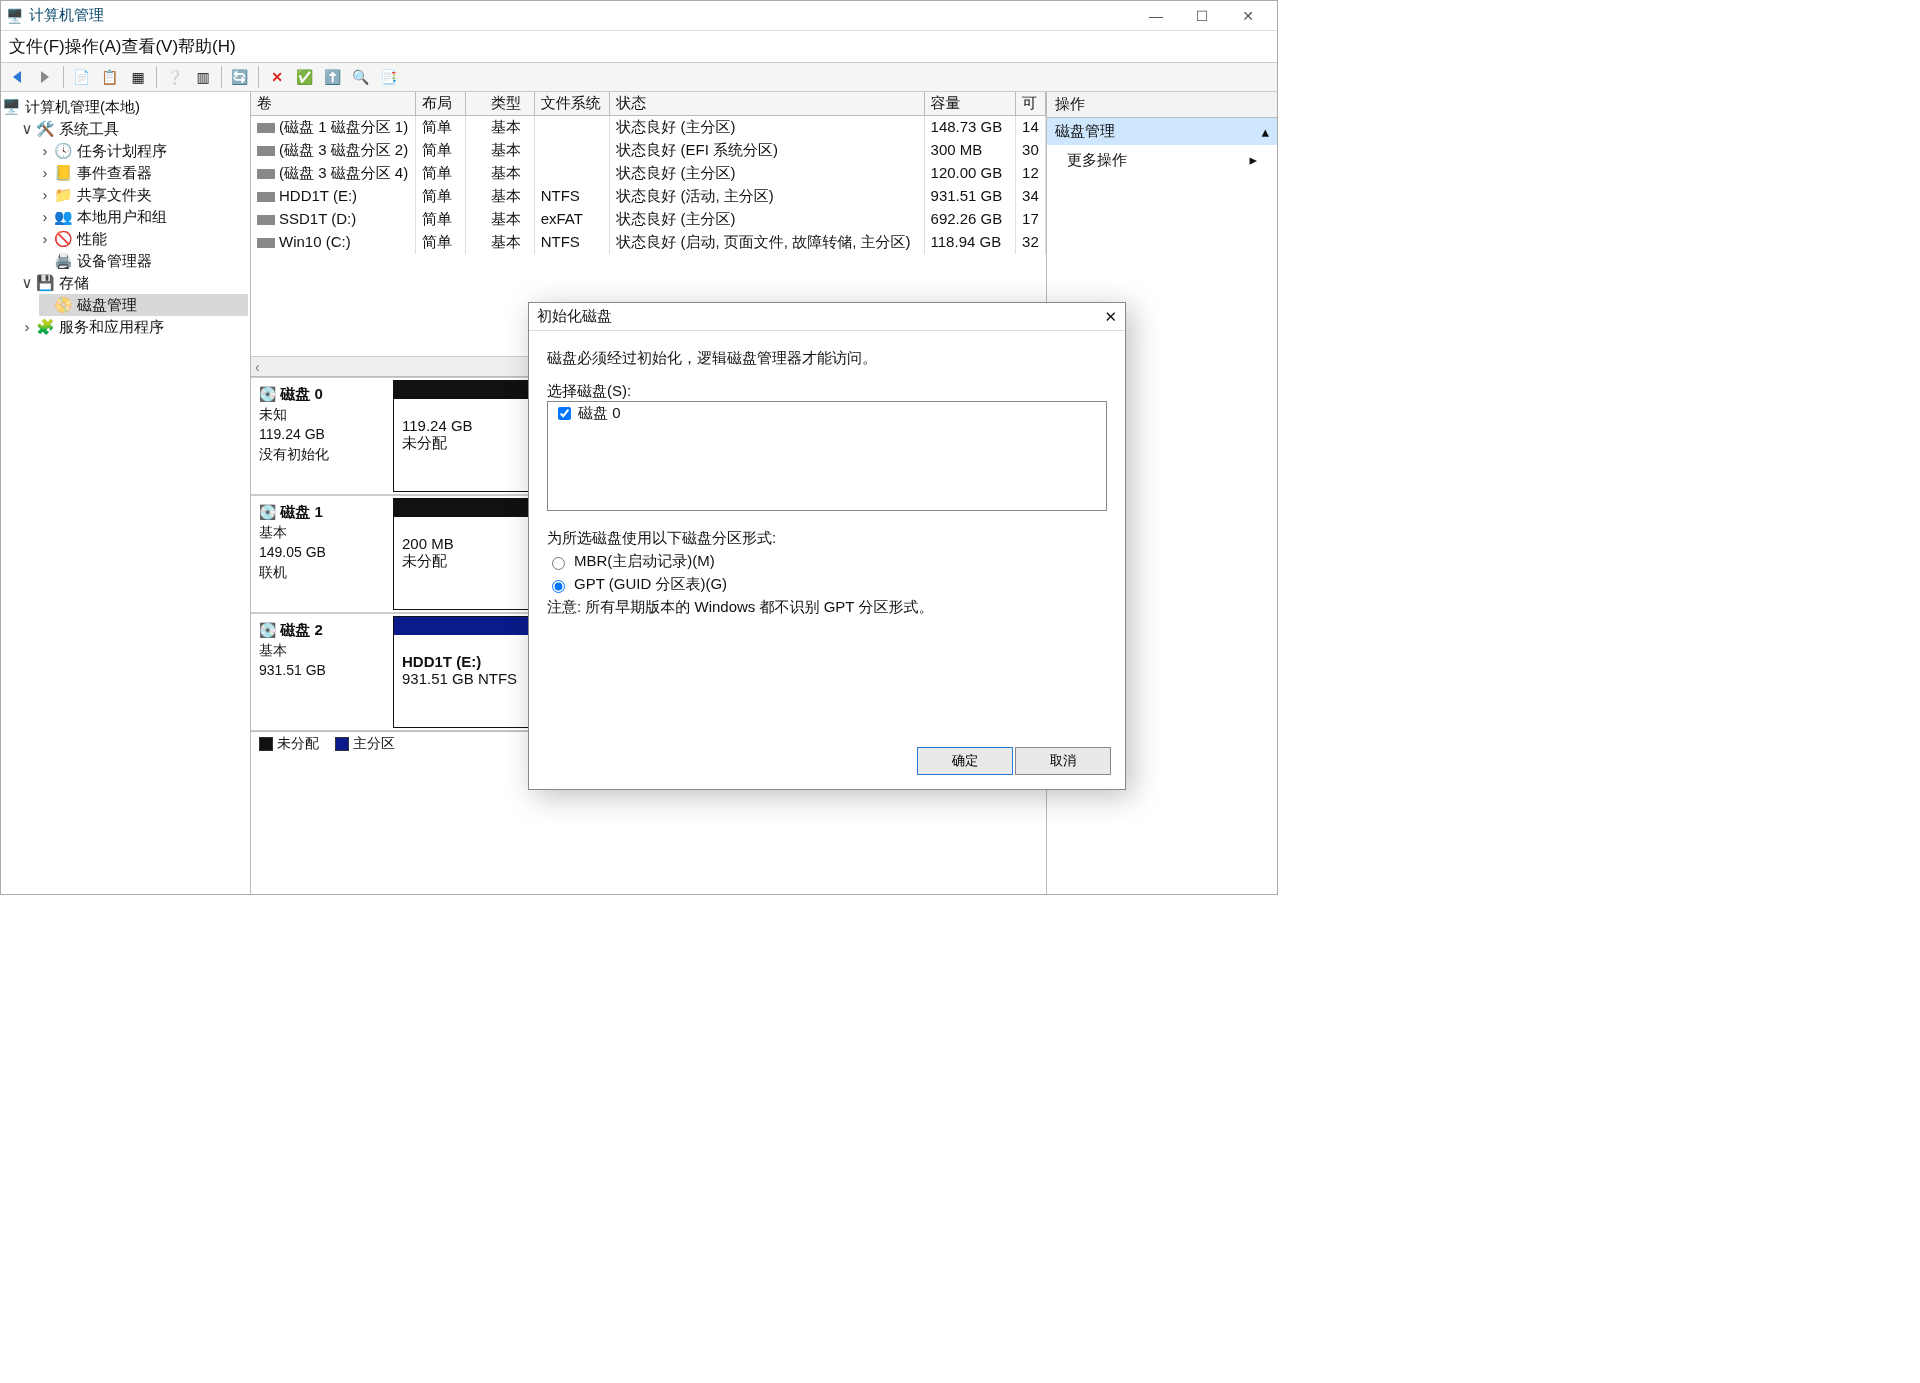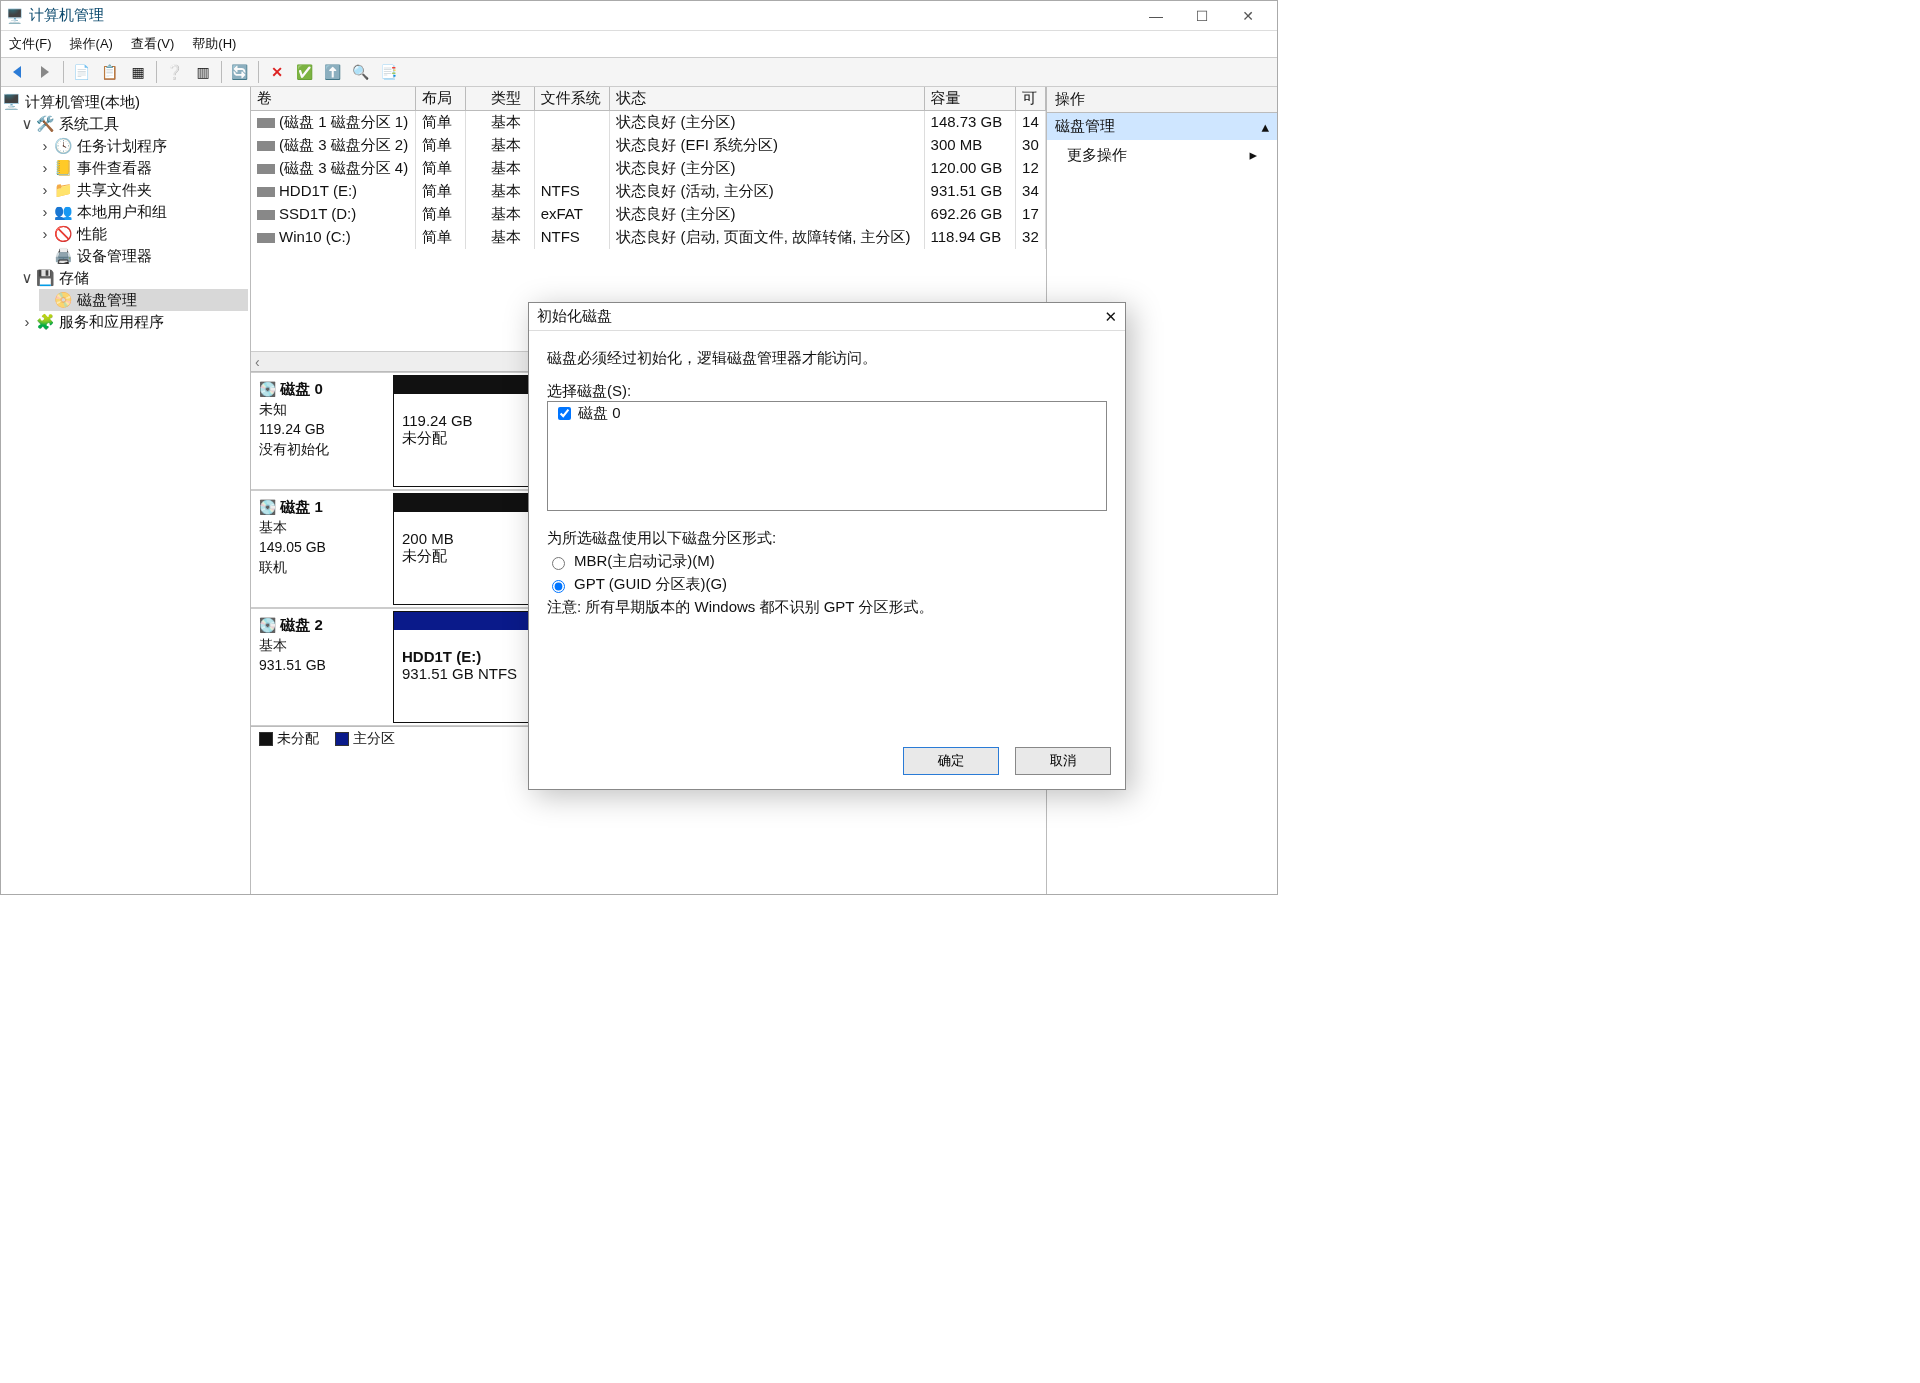--- a/index.html
+++ b/index.html
@@ -37,23 +37,22 @@
   }
   .win-controls { display: flex; }
   .win-controls .wc {
     width: 46px; height: 30px;
     display: flex; align-items: center; justify-content: center;
     color: #555;
   }
   
   .menubar {
     display: flex;
-    gap: 18px;
     padding: 4px 8px;
-    font-size: 13px;
+    font-size: 17px;
   }
   .menubar span { cursor: default; }
   
   .toolbar {
     display: flex;
     align-items: center;
     gap: 4px;
     padding: 2px 4px;
     border-top: 1px solid #ccc;
     border-bottom: 1px solid #ccc;
@@ -235,21 +234,21 @@
     border:1px solid #888;
     height:110px;
     overflow:auto;
     margin-bottom:18px;
   }
   .dlg-list .li { padding:2px 6px; display:flex; align-items:center; gap:4px; }
   .radio-row { margin: 4px 0; display:flex; align-items:center; gap:6px; }
   .dlg-buttons {
     display:flex;
     justify-content:flex-end;
-    gap:16px;
+    gap:2px;
     padding: 10px 14px 14px;
   }
   .dlg-buttons button {
     width:96px; height:28px;
     background:#e9e9e9;
     border:1px solid #888;
   }
   .dlg-buttons button.primary { border:1px solid #2a7bd6; }
 </style>
 </head>

